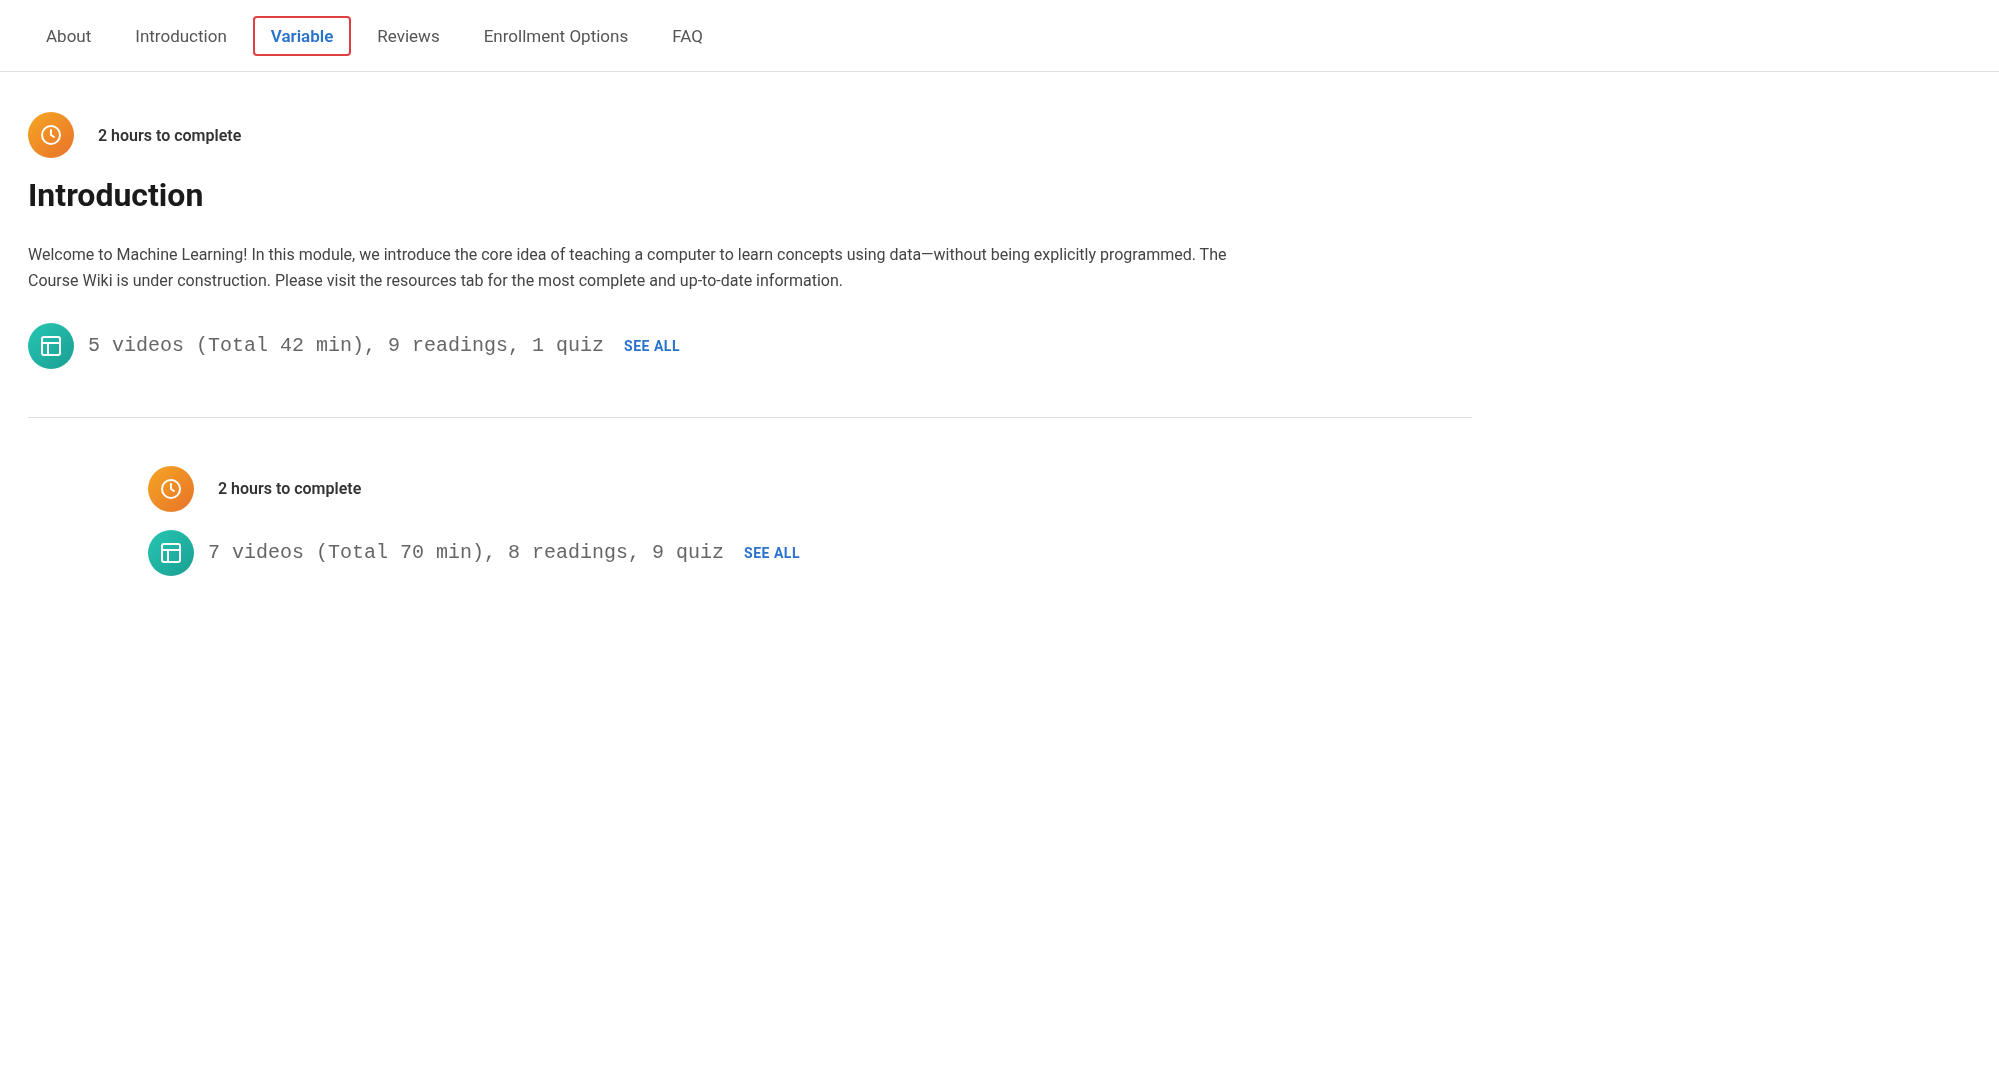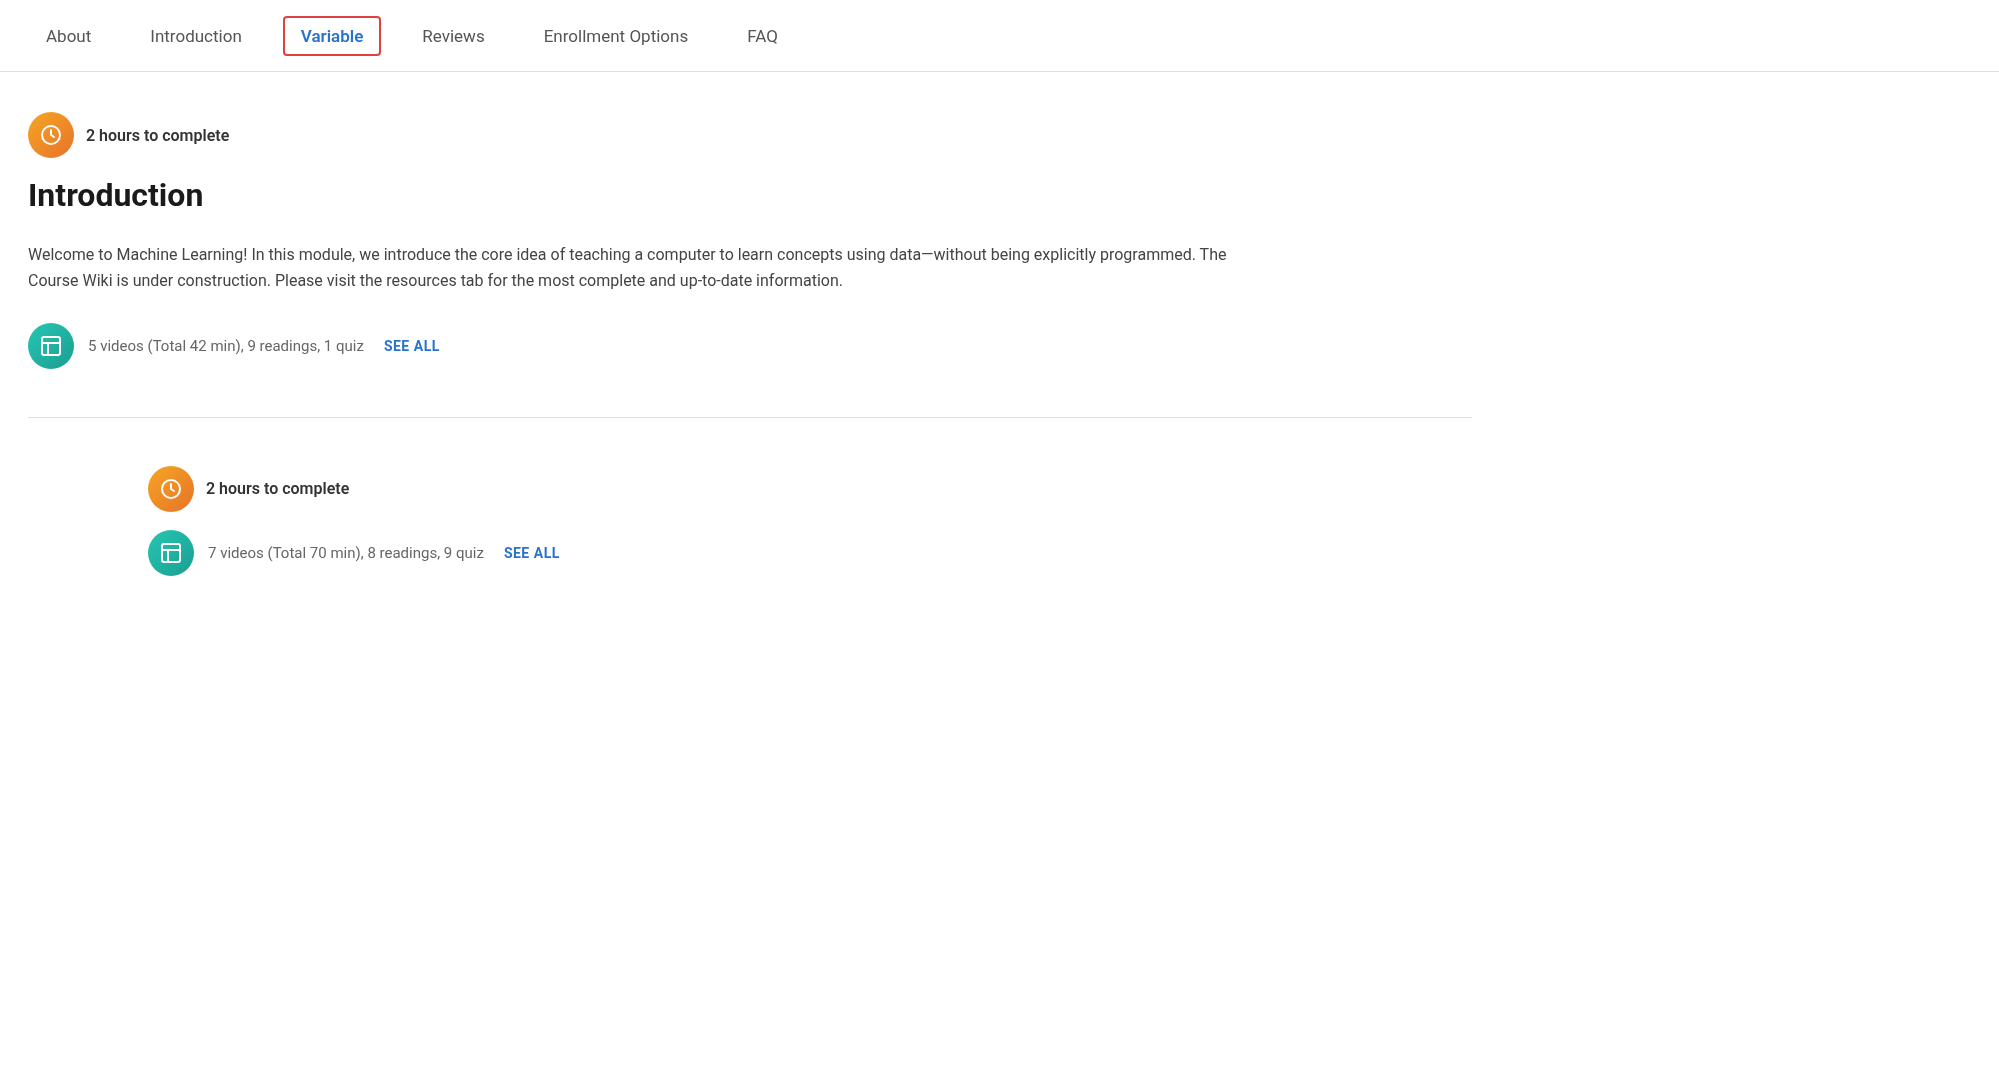--- a/index.html
+++ b/index.html
@@ -10,21 +10,21 @@
       font-size: 16px;
     }
 
     
     .nav-bar {
       display: flex;
       align-items: center;
       padding: 0 28px;
       border-bottom: 1px solid #e0e0e0;
       height: 72px;
-      gap: 23px;
+      gap: 8px;
     }
     .nav-item {
       padding: 8px 16px;
       font-size: 17px;
       color: #555;
       cursor: pointer;
       border: 2px solid transparent;
       border-radius: 4px;
       white-space: nowrap;
     }
@@ -96,20 +96,21 @@
 
     .clock-icon-svg {
       width: 24px;
       height: 24px;
     }
 
     .time-label {
       font-size: 16px;
       font-weight: 600;
       color: #333;
+      margin-left: 12px;
     }
 
     .module-title {
       font-size: 32px;
       font-weight: 700;
       color: #1a1a1a;
       margin-bottom: 16px;
     }
 
     .module-desc {
@@ -134,22 +135,23 @@
       display: flex;
       align-items: center;
       justify-content: center;
       flex-shrink: 0;
     }
     .book-circle.teal {
       background: linear-gradient(135deg, #26c6b2, #1a9e92);
     }
 
     .content-text {
-      font-size: 15px;
+      font-size: 20px;
       color: #666;
+      font-family: Liberation Mono, monospace;
     }
 
     .see-all-link {
       font-size: 14px;
       font-weight: 700;
       color: #2a73cc;
       letter-spacing: 0.5px;
       cursor: pointer;
       text-transform: uppercase;
       margin-left: 6px;

